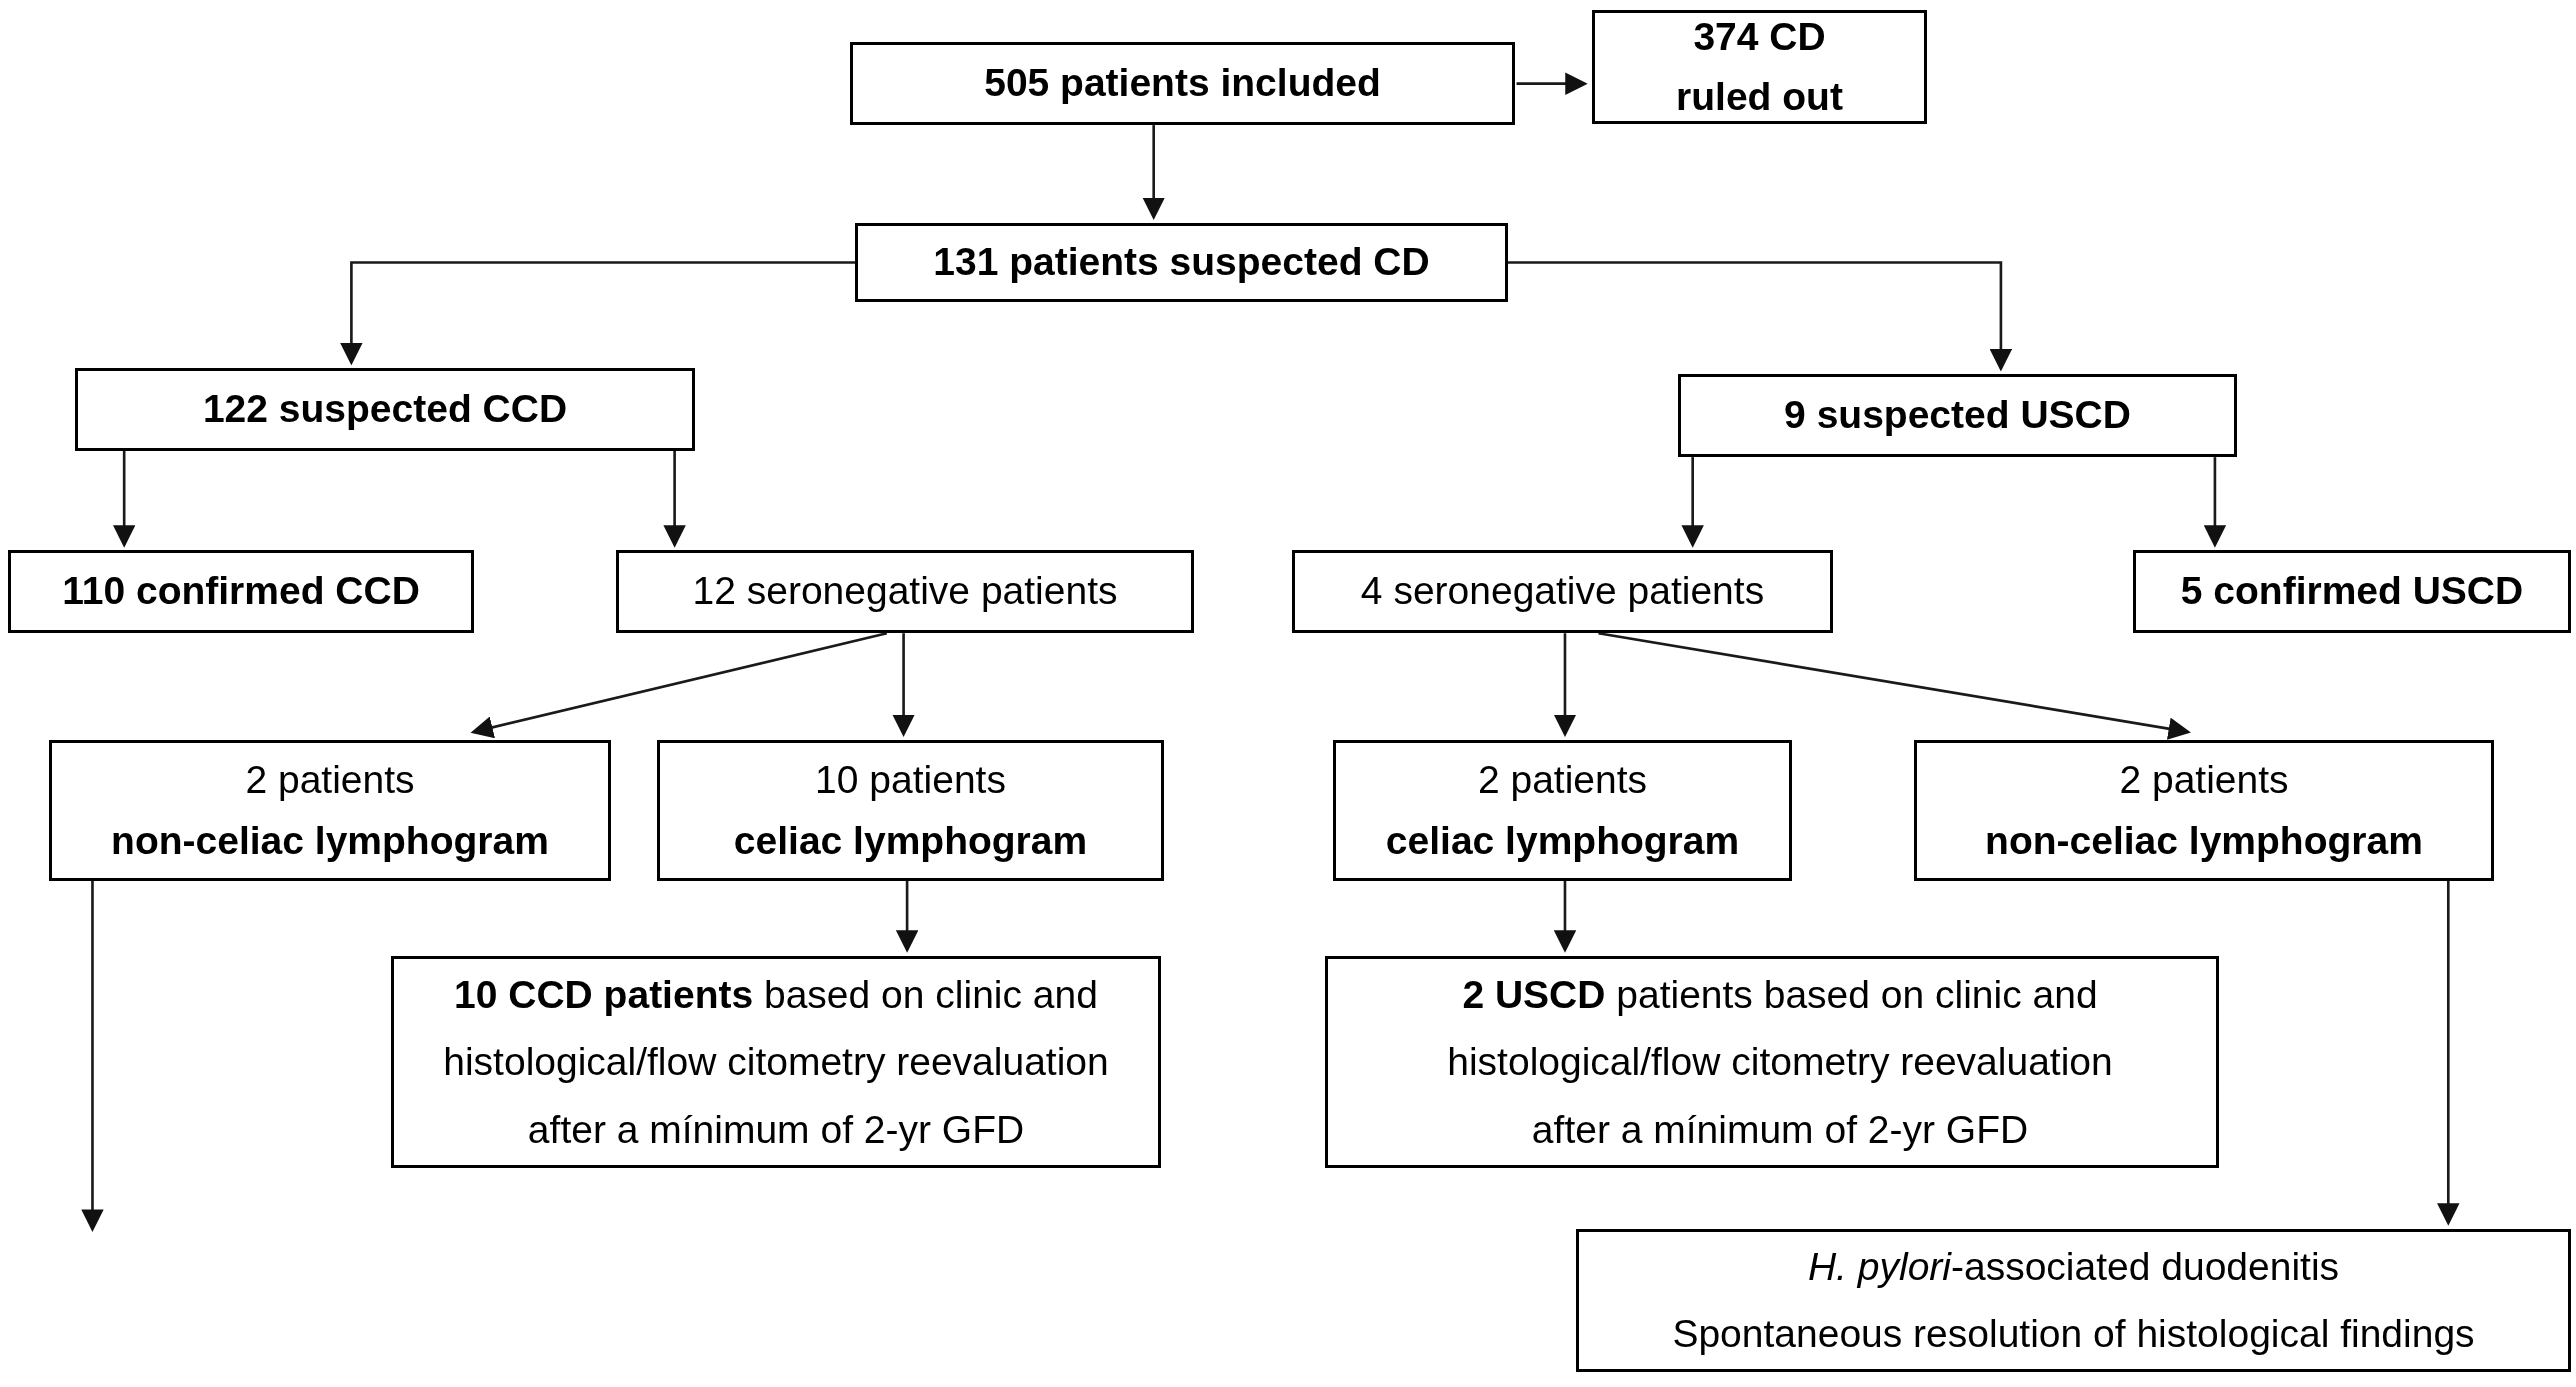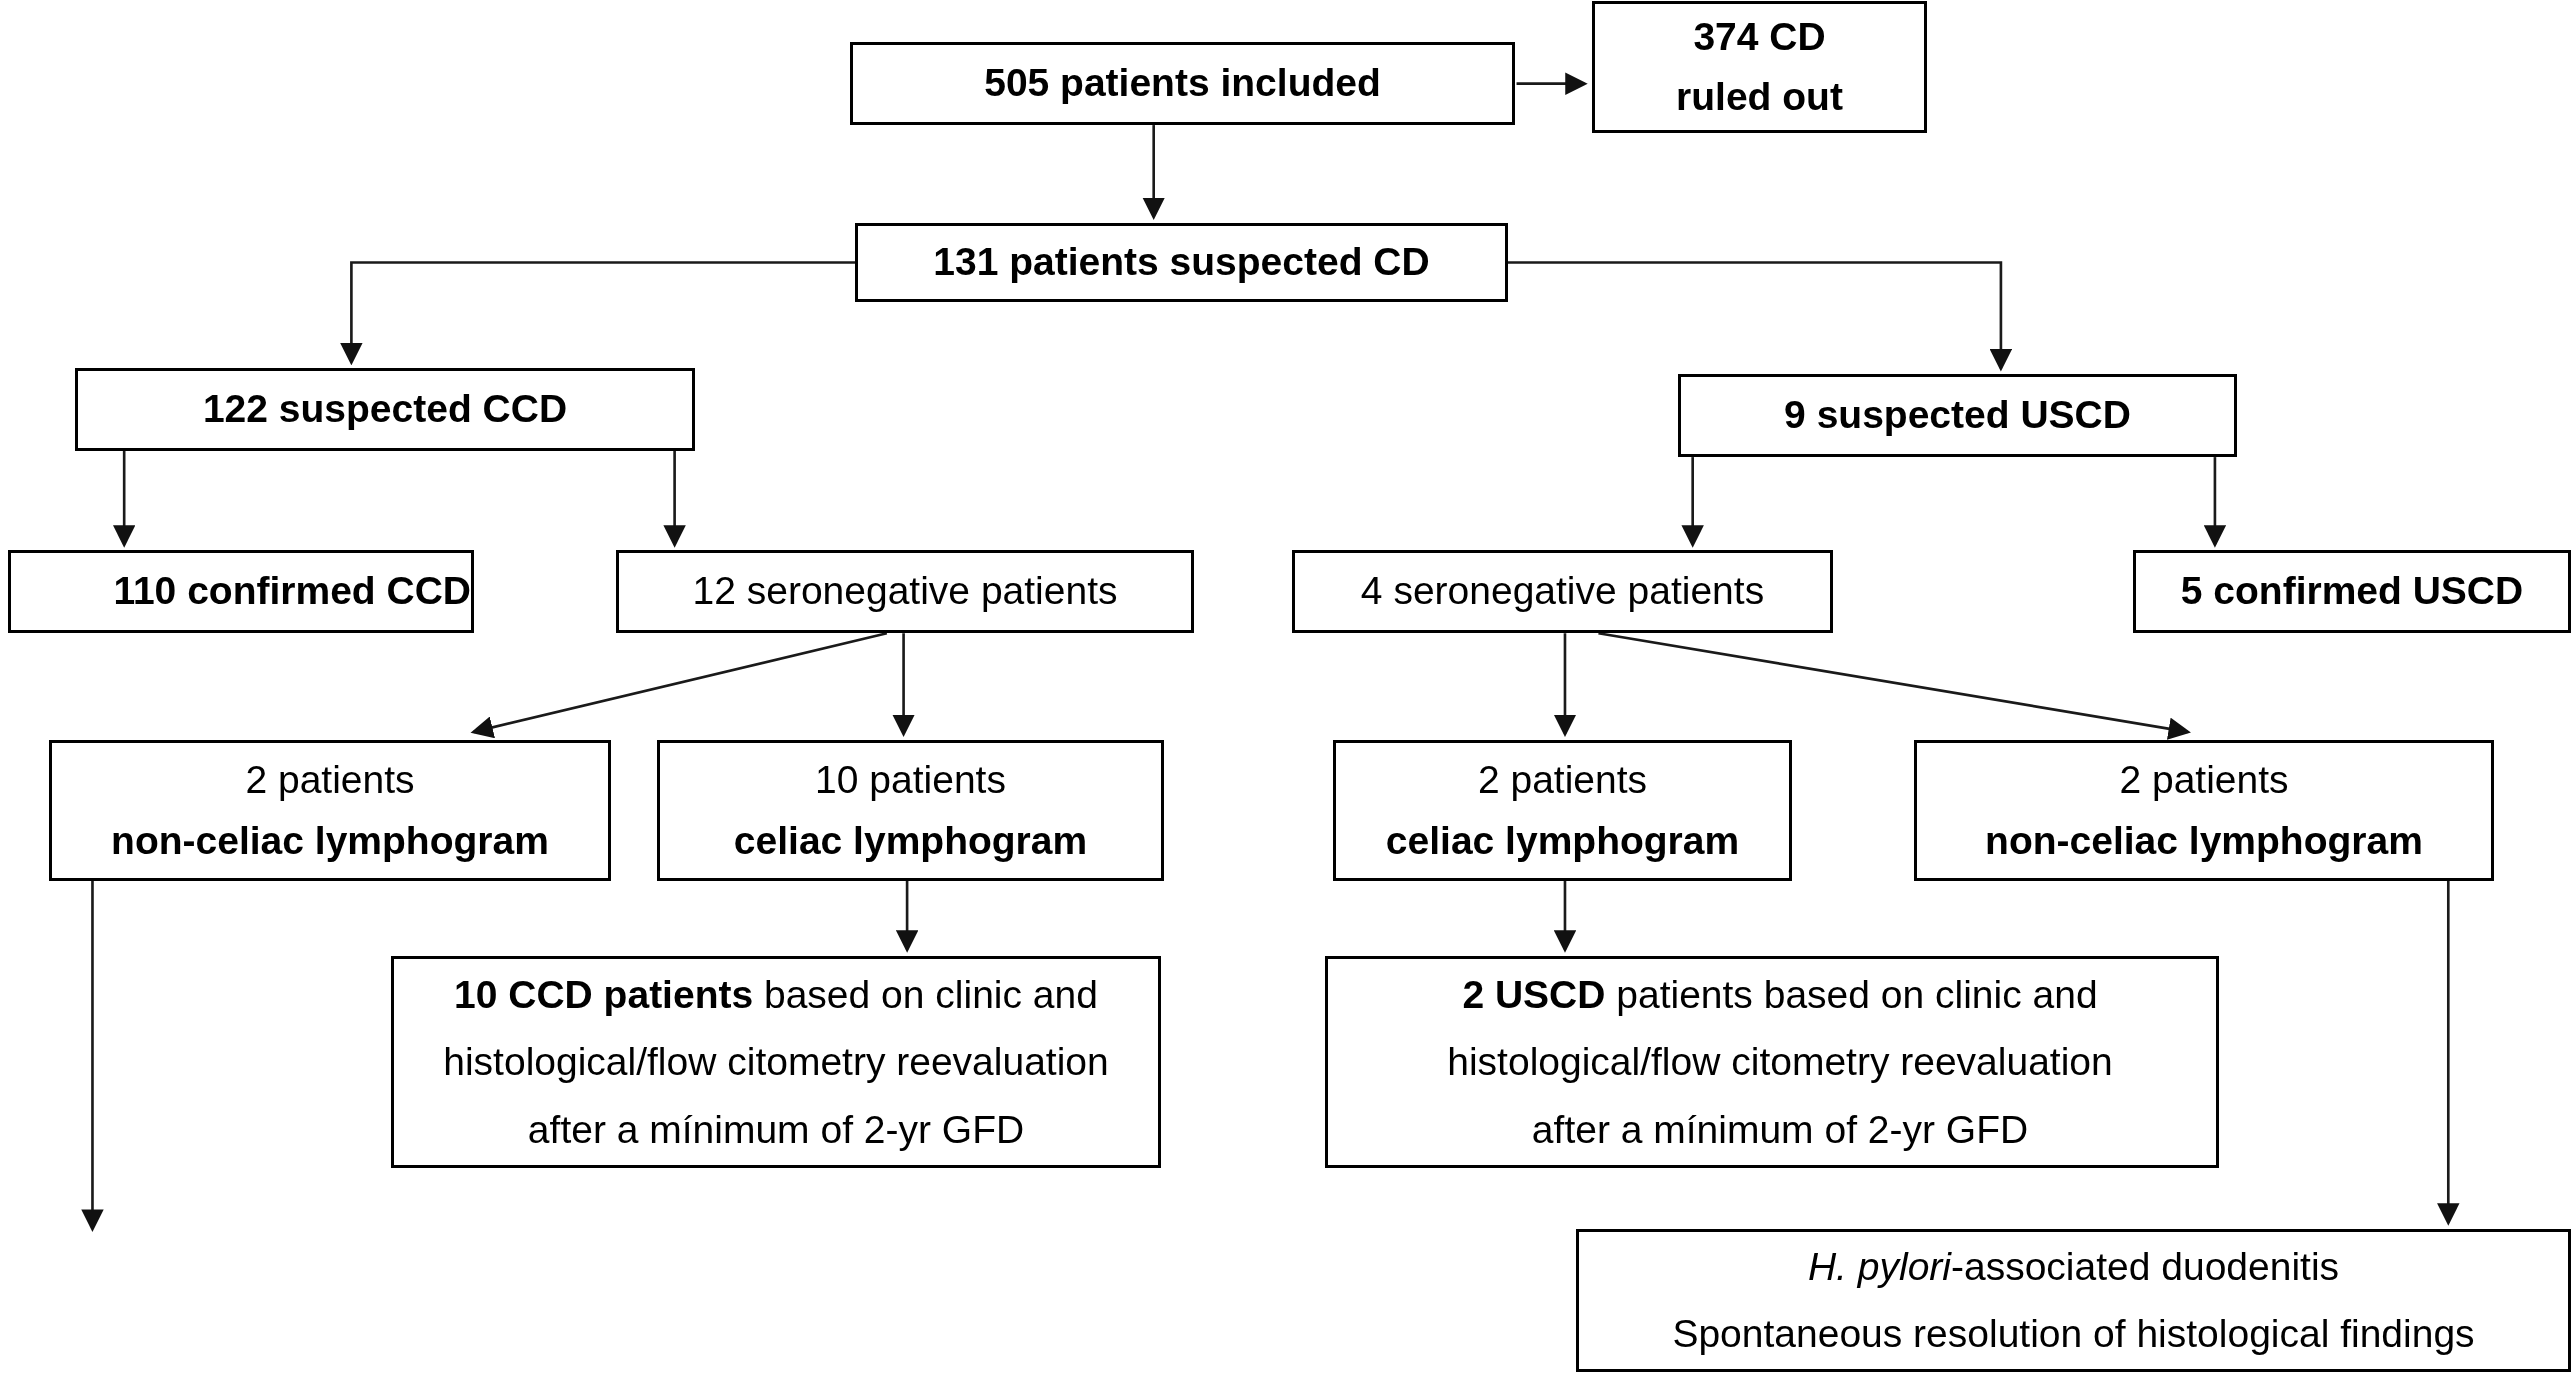--- a/index.html
+++ b/index.html
@@ -33,25 +33,25 @@
     justify-content: center;
     text-align: center;
     font-size: 39px;
     line-height: 1.55;
   }
   .node .line { white-space: nowrap; }
   .b  { font-weight: bold; text-align: center; }
   .i  { font-style: italic; }
   
   .n-included       { left: 850px;  top: 42px;   width: 665px;  height: 83px;  font-weight: bold; }
-  .n-ruledout       { left: 1592px; top: 1px;   width: 335px;  height: 132px; font-weight: bold; }
+  .n-ruledout       { left: 1592px; top: 10px;   width: 335px;  height: 114px; font-weight: bold; }
   .n-suspectedcd    { left: 855px;  top: 223px;  width: 653px;  height: 79px;  font-weight: bold; }
   .n-suspectedccd   { left: 75px;   top: 368px;  width: 620px;  height: 83px;  font-weight: bold; }
   .n-suspecteduscd  { left: 1678px; top: 374px;  width: 559px;  height: 83px;  font-weight: bold; }
-  .n-confirmedccd   { left: 8px;    top: 550px;  width: 466px;  height: 83px;  font-weight: bold; align-items: flex-end; }
+  .n-confirmedccd   { left: 8px;    top: 550px;  width: 466px;  height: 83px;  font-weight: bold; }
   .n-seronegccd     { left: 616px;  top: 550px;  width: 578px;  height: 83px; }
   .n-seroneguscd    { left: 1292px; top: 550px;  width: 541px;  height: 83px; text-align: center; }
   .n-confirmeduscd  { left: 2133px; top: 550px;  width: 438px;  height: 83px;  font-weight: bold; }
   .n-nonceliacleft  { left: 49px;   top: 740px;  width: 562px;  height: 141px; }
   .n-celiacleft     { left: 657px;  top: 740px;  width: 507px;  height: 141px; }
   .n-celiacright    { left: 1333px; top: 740px;  width: 459px;  height: 141px; }
   .n-nonceliacright { left: 1914px; top: 740px;  width: 580px;  height: 141px; }
   .n-ccdreeval      { left: 391px;  top: 956px; width: 770px; height: 212px; line-height: 1.72; }
   .n-uscdreeval     { left: 1325px; top: 956px; width: 894px; height: 212px; line-height: 1.72; padding-left: 16px; }
   .n-olmesartan     { left: 44px;   top: 1235px; width: 853px;  height: 144px; line-height: 1.7; }

